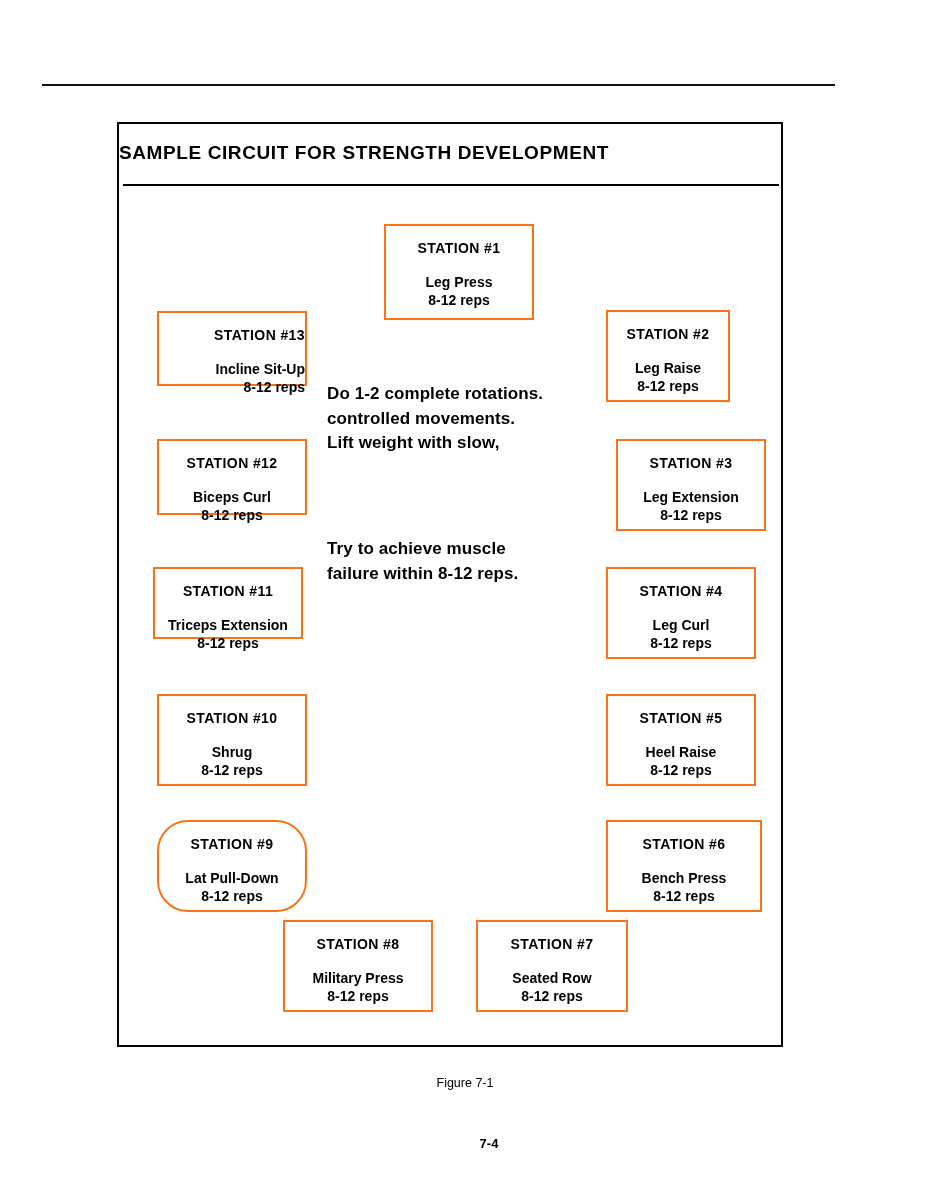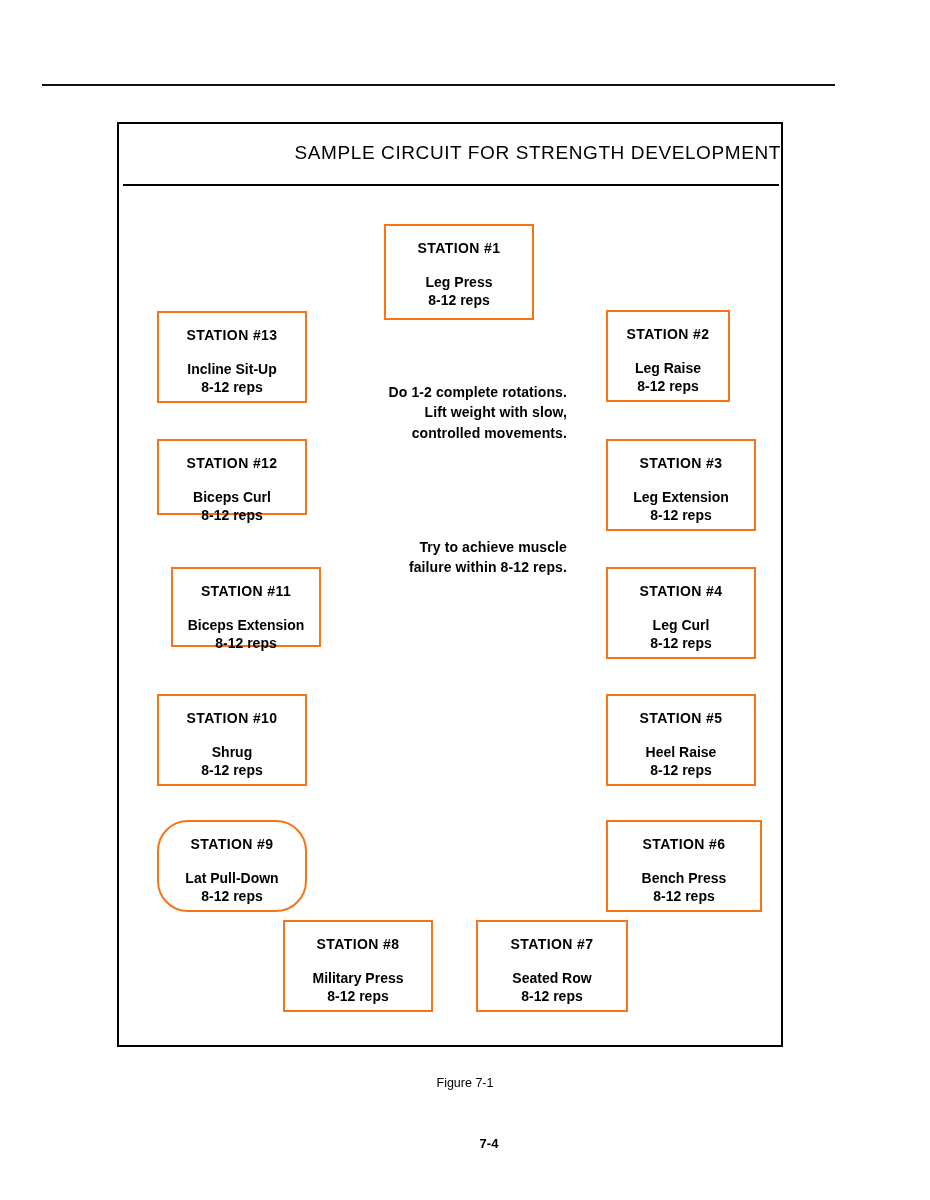--- a/index.html
+++ b/index.html
@@ -36,23 +36,23 @@
     border: 2px solid #000000;
     box-sizing: border-box;
     background: #ffffff;
   }
 
   .figure-title {
     position: absolute;
     left: 0;
     top: 18px;
     width: 100%;
-    text-align: right;
+    text-align: left;
     font-size: 19px;
-    font-weight: normal;
+    font-weight: bold;
     letter-spacing: 0.6px;
   }
 
   .title-rule {
     position: absolute;
     left: 4px;
     top: 60px;
     width: 656px;
     height: 0;
     border-top: 2px solid #000000;
@@ -81,22 +81,22 @@
     font-weight: bold;
   }
   .station .st-reps {
     font-size: 14px;
     font-weight: bold;
   }
 
   
   .note {
     position: absolute;
-    text-align: right;
-    font-size: 14px;
+    text-align: left;
+    font-size: 17px;
     font-weight: bold;
     line-height: 1.45;
     letter-spacing: 0.1px;
   }
 
   .figure-caption {
     position: absolute;
     left: 0;
     top: 1076px;
     width: 930px;
@@ -134,21 +134,21 @@
   </div>
 
   <div class="station" style="left:487px; top:186px; width:124px; height:92px;">
     <div class="st-head">STATION #2</div>
     <div class="st-body">
       <div class="st-name">Leg Raise</div>
       <div class="st-reps">8-12 reps</div>
     </div>
   </div>
 
-  <div class="station" style="left:487px; top:315px; width:150px; height:92px;">
+  <div class="station" style="left:497px; top:315px; width:150px; height:92px;">
     <div class="st-head">STATION #3</div>
     <div class="st-body">
       <div class="st-name">Leg Extension</div>
       <div class="st-reps">8-12 reps</div>
     </div>
   </div>
 
   <div class="station" style="left:487px; top:443px; width:150px; height:92px;">
     <div class="st-head">STATION #4</div>
     <div class="st-body">
@@ -198,48 +198,48 @@
   </div>
 
   <div class="station" style="left:38px; top:570px; width:150px; height:92px;">
     <div class="st-head">STATION #10</div>
     <div class="st-body">
       <div class="st-name">Shrug</div>
       <div class="st-reps">8-12 reps</div>
     </div>
   </div>
 
-  <div class="station" style="left:52px; top:443px; width:150px; height:80px;">
+  <div class="station" style="left:34px; top:443px; width:150px; height:72px;">
     <div class="st-head">STATION #11</div>
     <div class="st-body">
-      <div class="st-name">Biceps Extension</div>
+      <div class="st-name">Triceps Extension</div>
       <div class="st-reps">8-12 reps</div>
     </div>
   </div>
 
   <div class="station" style="left:38px; top:315px; width:150px; height:76px;">
     <div class="st-head">STATION #12</div>
     <div class="st-body">
       <div class="st-name">Biceps Curl</div>
       <div class="st-reps">8-12 reps</div>
     </div>
   </div>
 
-  <div class="station" style="left:38px; top:187px; width:150px; height:92px;">
+  <div class="station" style="left:38px; top:187px; width:150px; height:75px;text-align:right;">
     <div class="st-head">STATION #13</div>
     <div class="st-body">
       <div class="st-name">Incline Sit-Up</div>
       <div class="st-reps">8-12 reps</div>
     </div>
   </div>
 
   <div class="note" style="left:208px; top:258px; width:240px;">
     <div>Do 1-2 complete rotations.</div>
+    <div>controlled movements.</div>
     <div>Lift weight with slow,</div>
-    <div>controlled movements.</div>
   </div>
 
   <div class="note" style="left:208px; top:413px; width:240px;">
     <div>Try to achieve muscle</div>
     <div>failure within 8-12 reps.</div>
   </div>
 
 </div>
 
 <div class="figure-caption">Figure 7-1</div>

